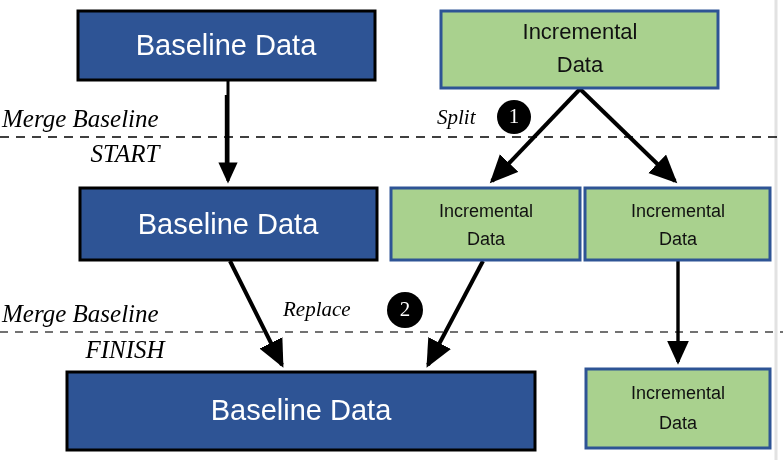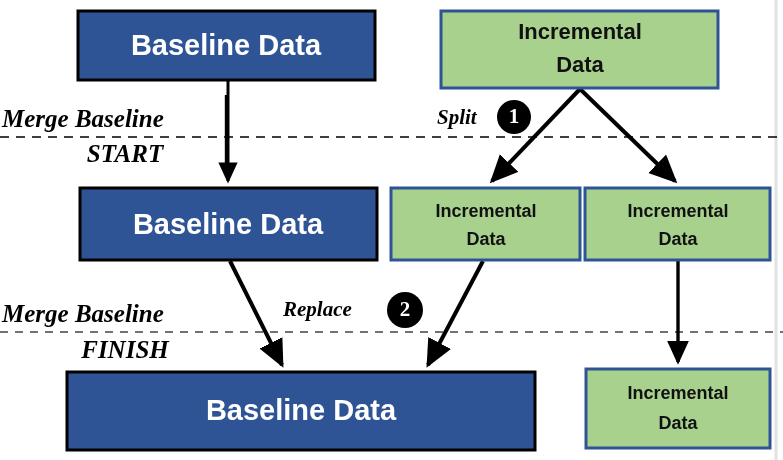--- a/index.html
+++ b/index.html
@@ -10,21 +10,20 @@
   }
   body {
     font-family: "Liberation Sans", sans-serif;
   }
   #diagram-root {
     position: relative;
     width: 783px;
     height: 460px;
     background: #ffffff;
     overflow: hidden;
-    font-weight: bold;
   }
   #diagram-svg {
     position: absolute;
     left: 0;
     top: 0;
     width: 783px;
     height: 460px;
     display: block;
   }
   .box-label {

